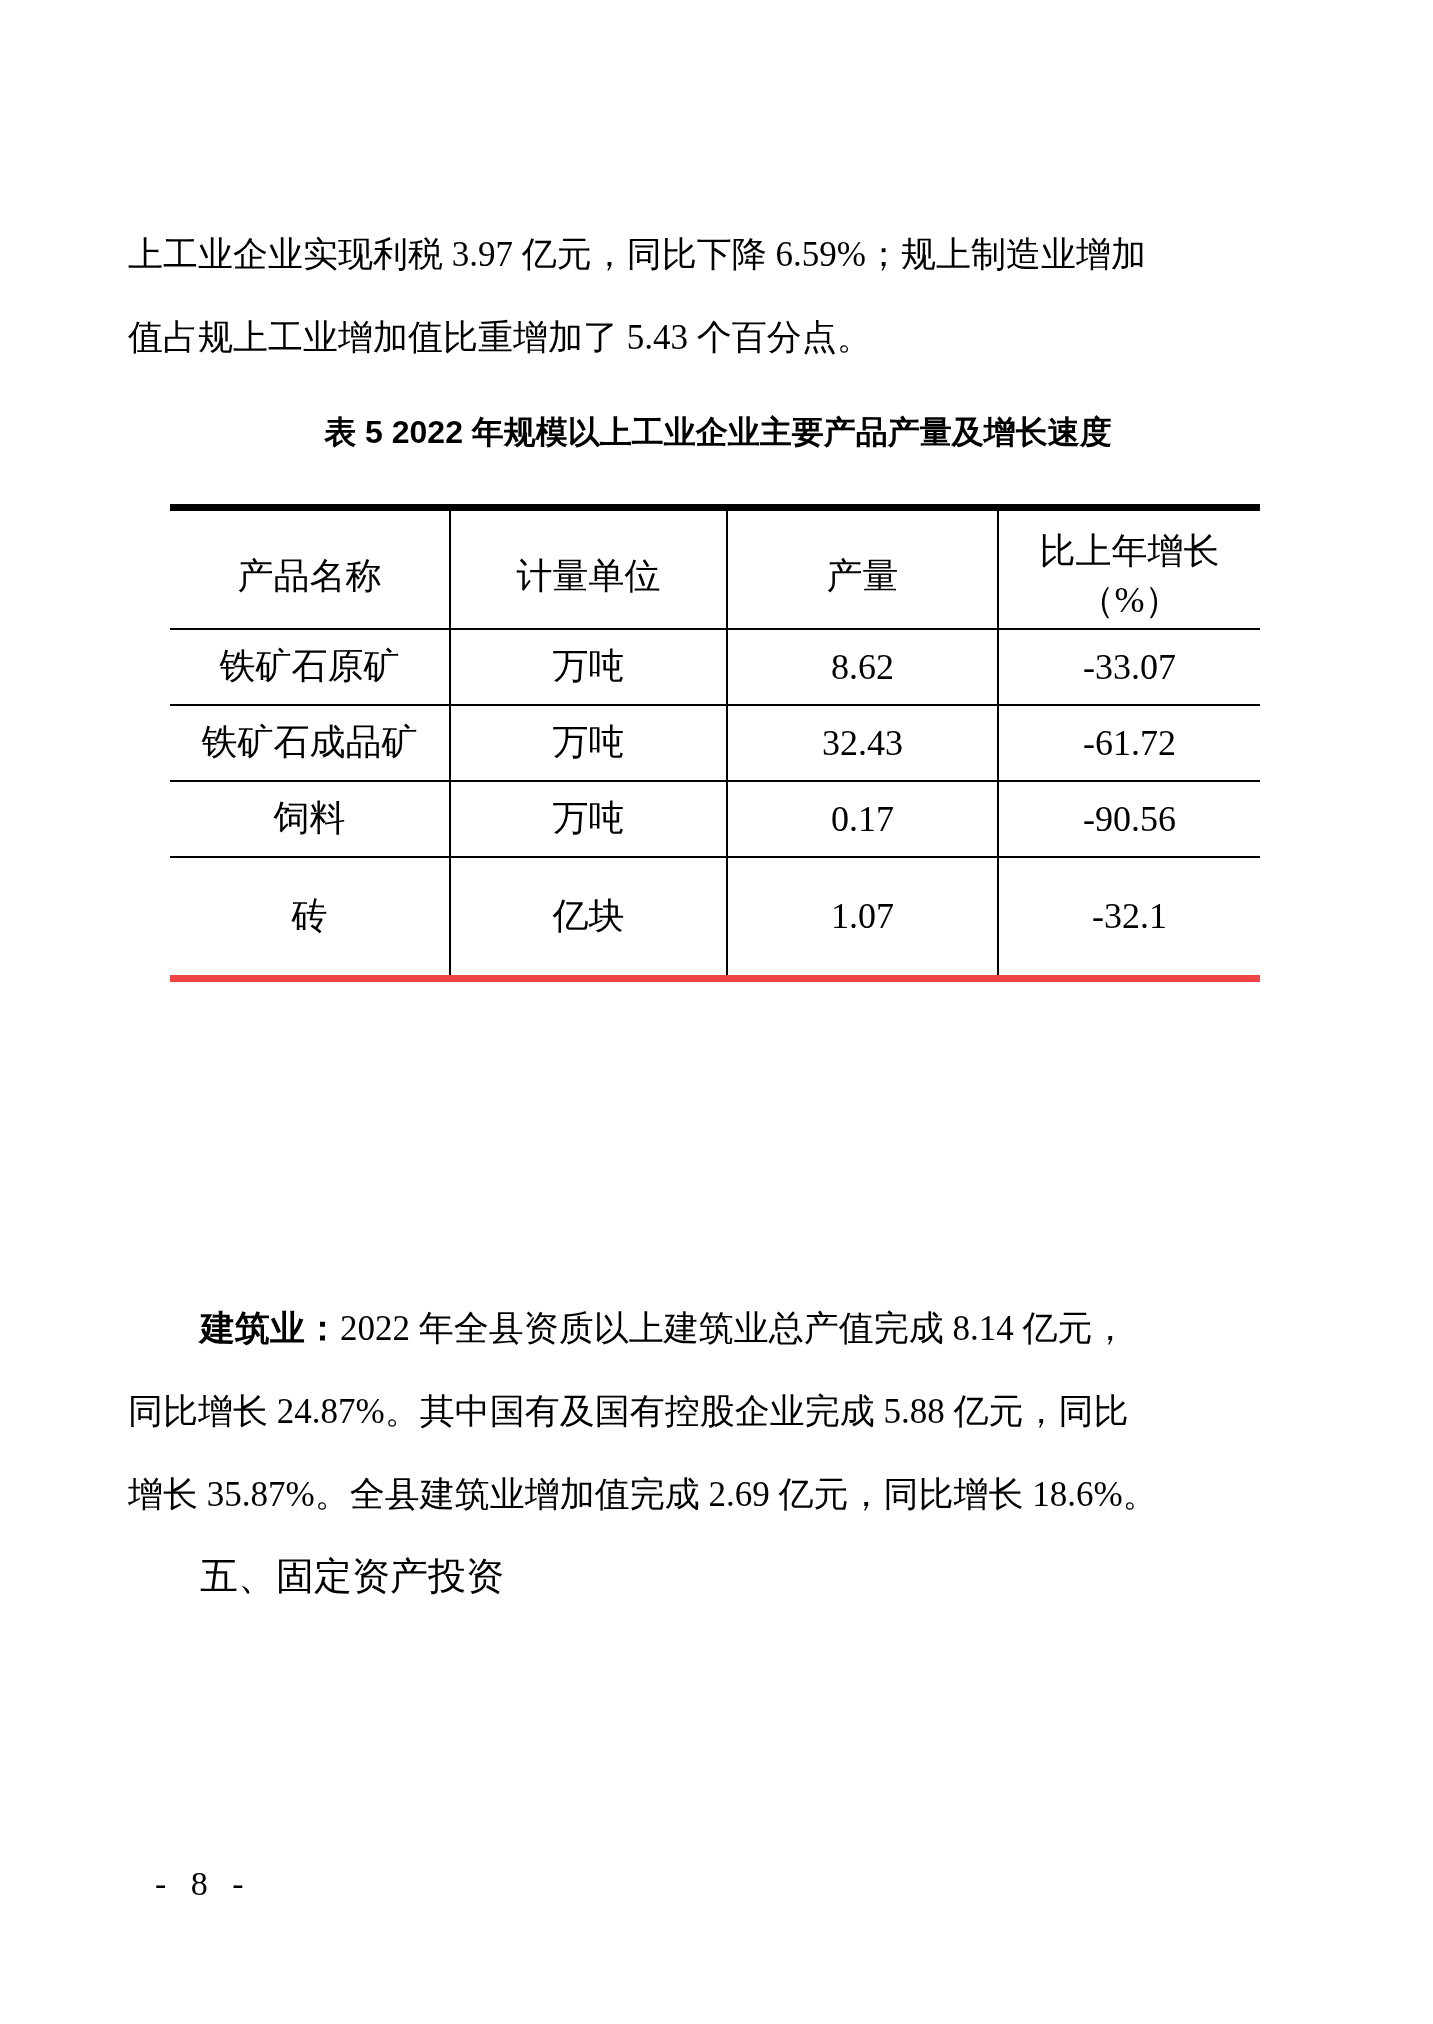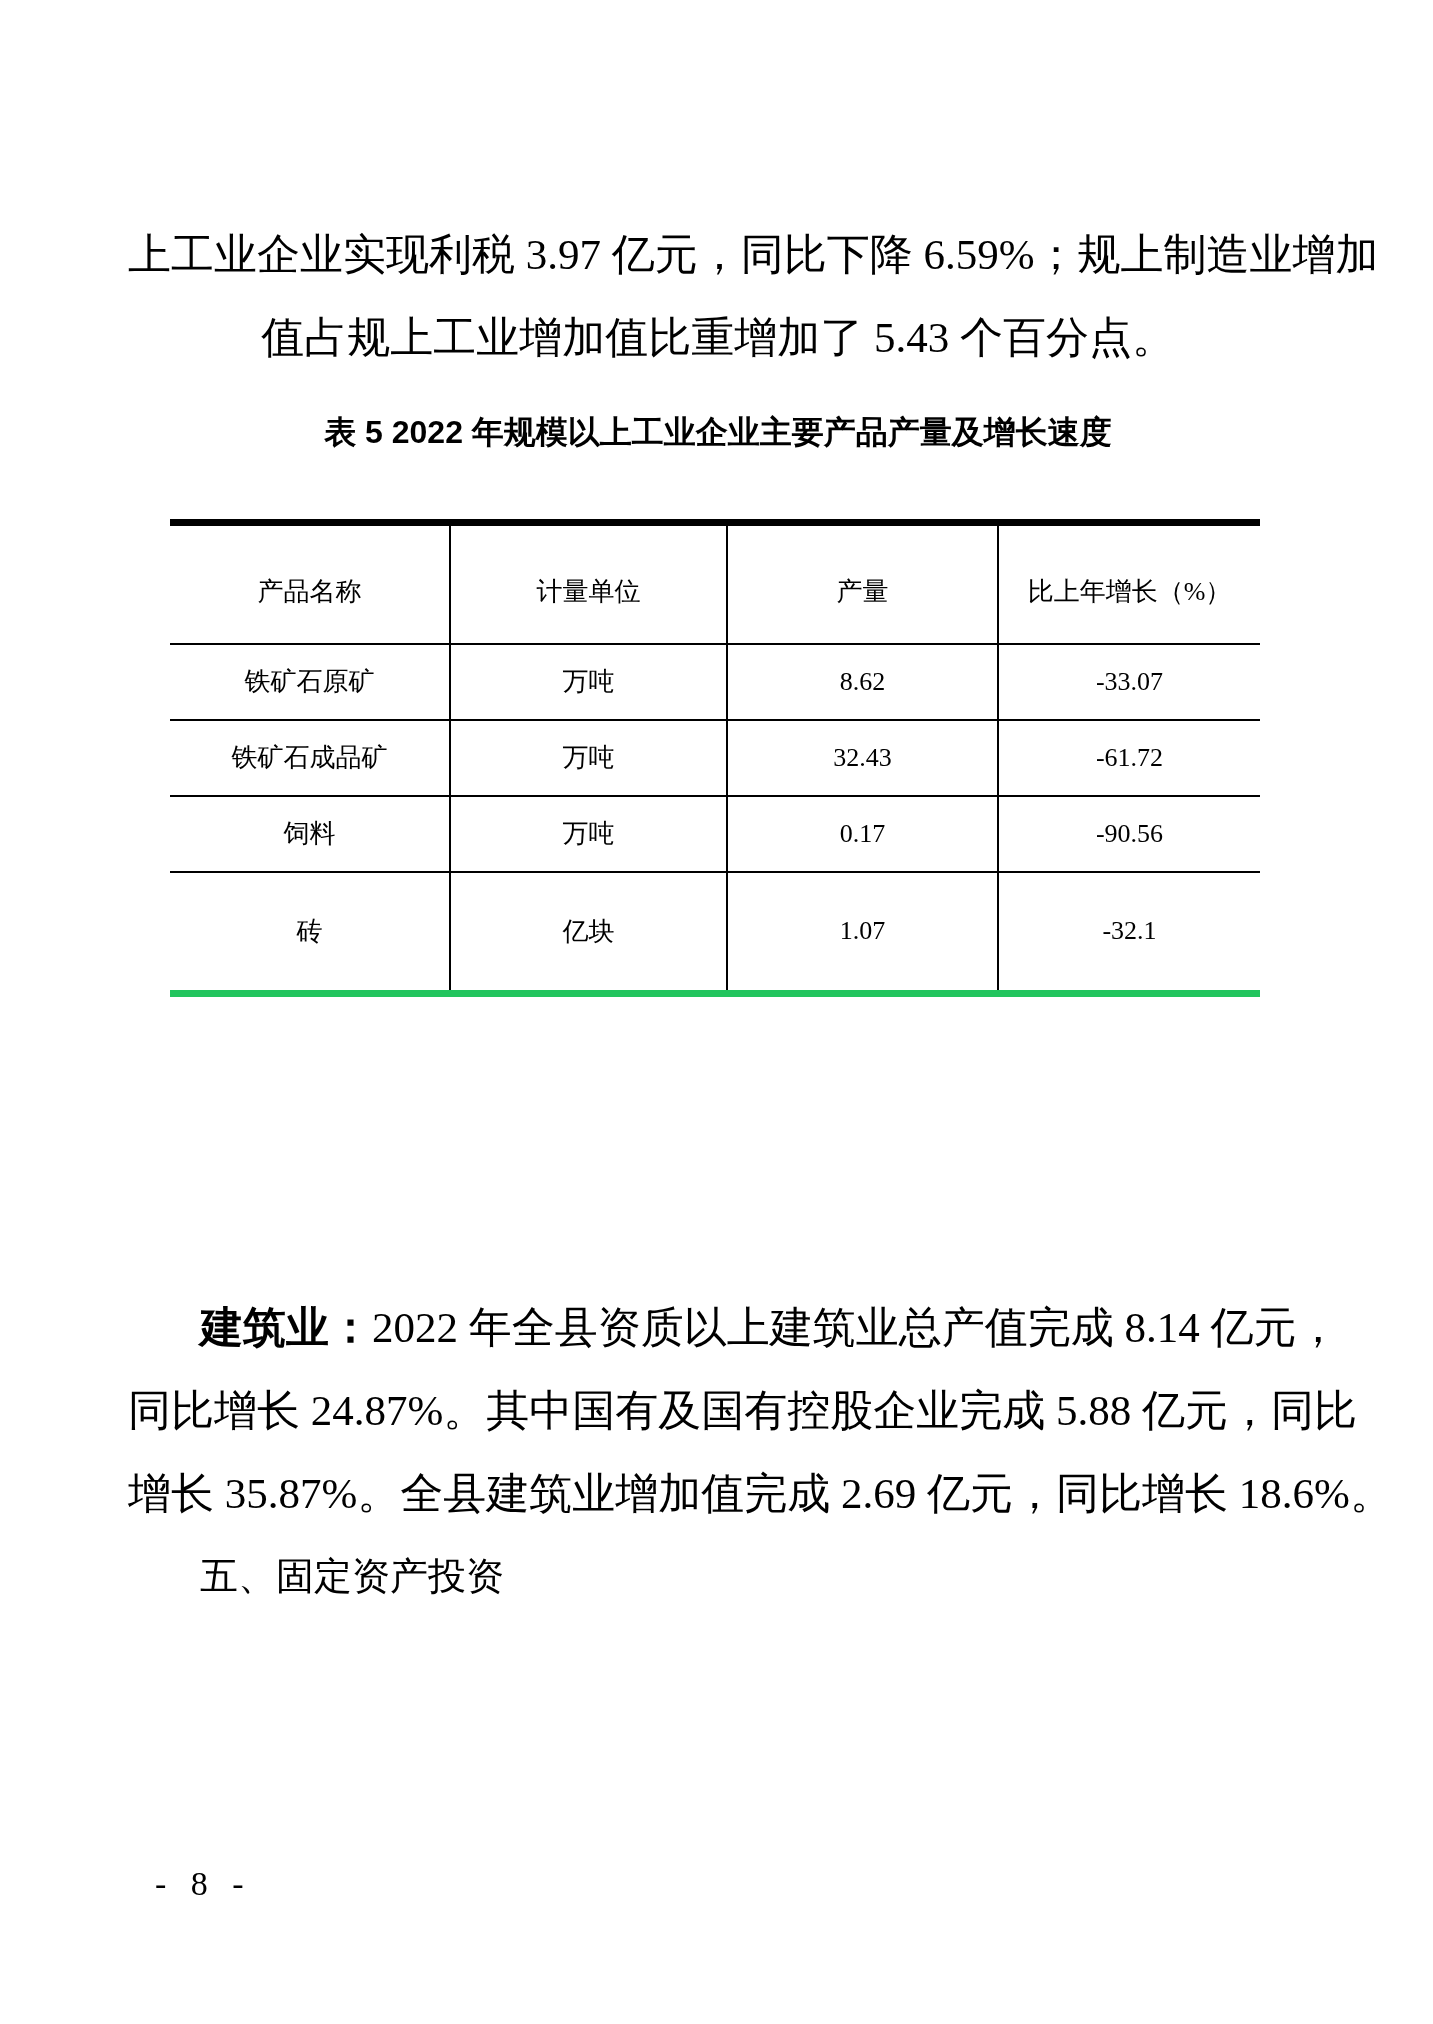--- a/index.html
+++ b/index.html
@@ -13,23 +13,22 @@
     height: 2024px;
     background: #ffffff;
     color: #000000;
     font-family: "Liberation Serif", "DejaVu Serif", serif;
     overflow: hidden;
   }
   .para {
     position: absolute;
     left: 128px;
     width: 1180px;
-    font-size: 43px;
+    font-size: 35px;
     line-height: 83px;
-    text-align: center;
   }
   .para .line {
     white-space: nowrap;
   }
   .indent {
     padding-left: 72px;
   }
   .bold-lead {
     font-family: Liberation Sans, sans-serif;
     font-weight: bold;
@@ -41,28 +40,28 @@
     width: 1180px;
     text-align: center;
     font-family: "Liberation Sans", "DejaVu Sans", sans-serif;
     font-weight: bold;
     font-size: 32px;
     line-height: 48px;
     white-space: nowrap;
   }
   table.t5 {
     position: absolute;
-    top: 519px;
+    top: 504px;
     left: 170px;
     width: 1090px;
     table-layout: fixed;
     border-collapse: collapse;
     border-top: 7px solid #000000;
-    border-bottom: 7px solid #22c55e;
-    font-size: 26px;
+    border-bottom: 7px solid #ef4444;
+    font-size: 36px;
   }
   table.t5 th,
   table.t5 td {
     font-weight: normal;
     text-align: center;
     vertical-align: middle;
     padding: 0;
     border-bottom: 2px solid #000000;
   }
   table.t5 th:nth-child(n+2),

